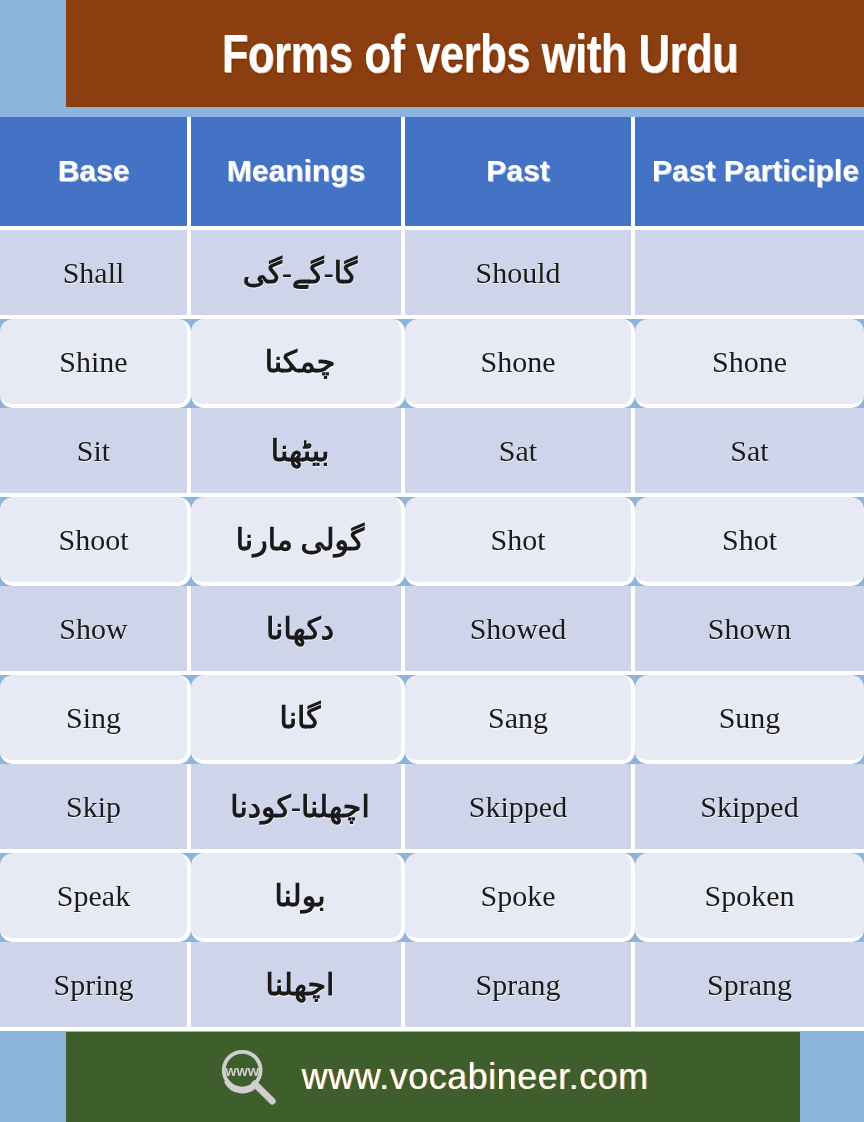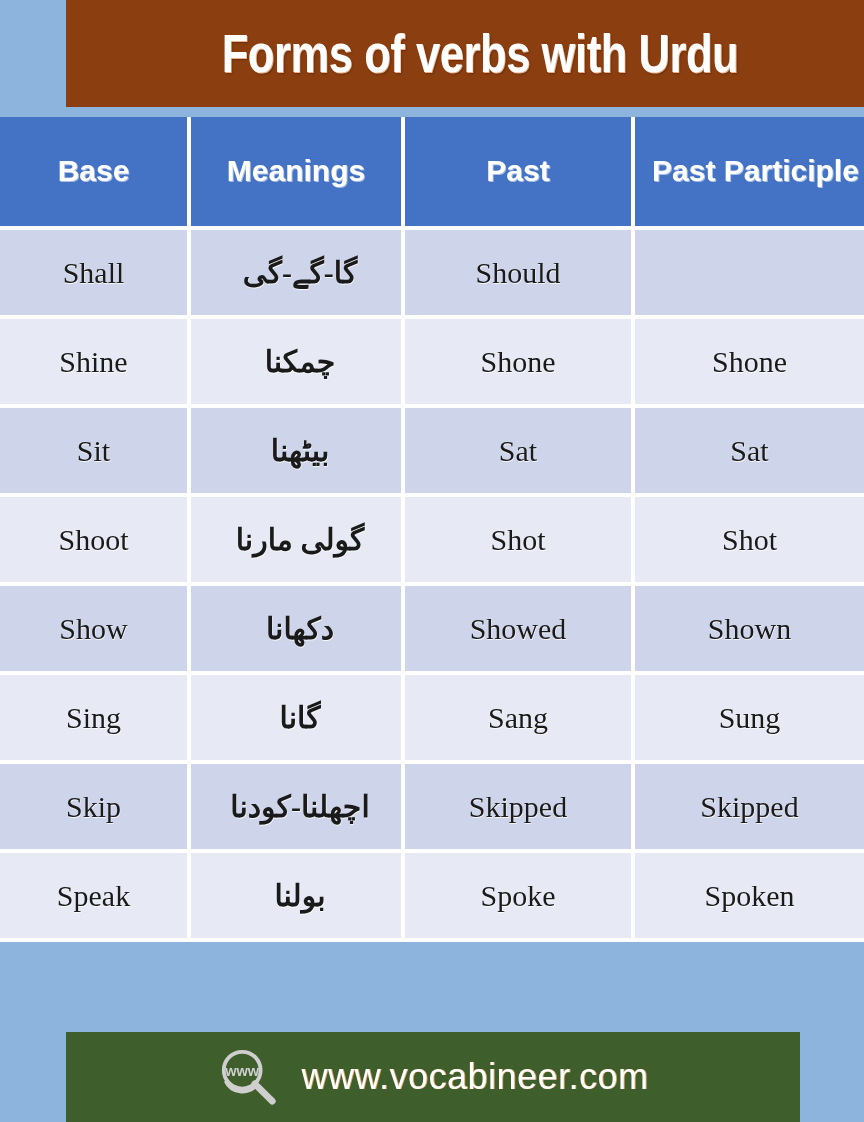--- a/index.html
+++ b/index.html
@@ -81,21 +81,21 @@
     color: #1a1a1a;
     border-right: 4px solid #ffffff;
     border-bottom: 4px solid #ffffff;
     box-sizing: border-box;
     padding: 0 4px;
     text-shadow: 0.5px 0.5px 0 rgba(255,255,255,0.8);
   }
   .vtable td:last-child { border-right: none; }
 
   .vtable tr.row-odd  td { background: #ced4ea; }
-  .vtable tr.row-even td { background: #e7eaf5; }
+  .vtable tr.row-even td { background: #e7eaf5; border-radius: 13px; }
 
   .urdu {
     font-family: "Liberation Serif", "DejaVu Sans", sans-serif;
     font-size: 30px;
     direction: rtl;
     unicode-bidi: embed;
     font-weight: 600;
   }
 
   
@@ -192,20 +192,26 @@
       <td class="urdu">اچھلنا-کودنا</td>
       <td>Skipped</td>
       <td>Skipped</td>
     </tr>
     <tr class="row-even">
       <td>Speak</td>
       <td class="urdu">بولنا</td>
       <td>Spoke</td>
       <td>Spoken</td>
     </tr>
+    <tr class="row-odd">
+      <td>Spring</td>
+      <td class="urdu">اچھلنا</td>
+      <td>Sprang</td>
+      <td>Sprang</td>
+    </tr>
   </tbody>
 </table>
 
 <div class="footer">
   <svg class="footer-icon" viewBox="0 0 64 64">
     <circle cx="26" cy="25" r="19" fill="none" stroke="#cfcfcf" stroke-width="4"></circle>
     <line x1="39" y1="39" x2="57" y2="57" stroke="#cfcfcf" stroke-width="7" stroke-linecap="round"></line>
     <path d="M9 36 A19 19 0 0 0 41 40" fill="none" stroke="#cfcfcf" stroke-width="4"></path>
     <text x="26" y="31" text-anchor="middle" font-family="Liberation Sans, sans-serif" font-size="15" font-weight="bold" fill="#cfcfcf">www</text>
   </svg>

